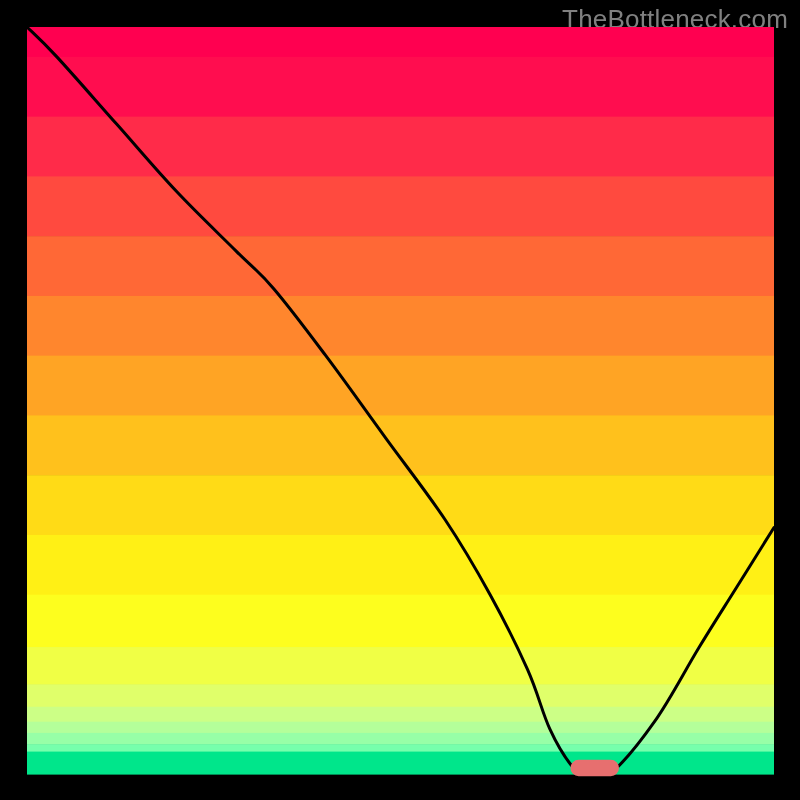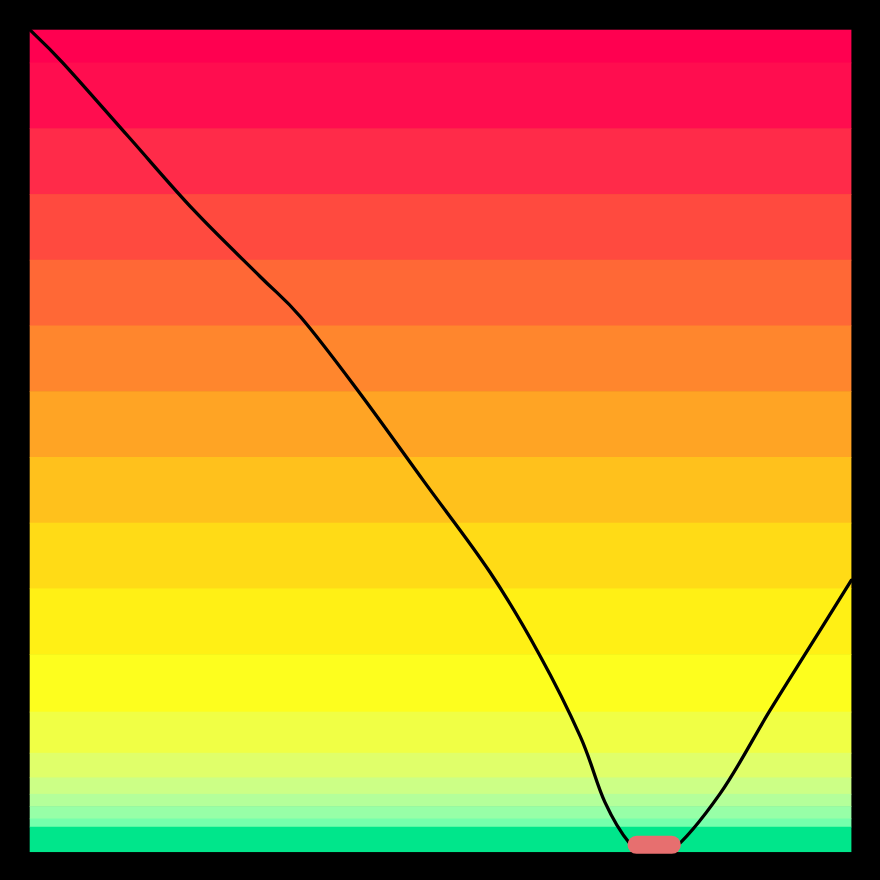--- a/index.html
+++ b/index.html
@@ -30,20 +30,21 @@
   svg {
     position: absolute;
     top: 0;
     left: 0;
   }
 </style>
 </head>
 <body>
 
 <div class="frame">
+  <div class="watermark">TheBottleneck.com</div>
 
   <svg id="chart-svg" width="800" height="800" viewBox="0 0 800 800">
     <g id="bg-bands">
         <rect x="27" y="27" width="747" height="30.480000000000025" fill="#ff0050"></rect>
         <rect x="27" y="56.880000000000024" width="747" height="60.35999999999998" fill="#ff0d4f"></rect>
         <rect x="27" y="116.64" width="747" height="60.35999999999998" fill="#ff2b49"></rect>
         <rect x="27" y="176.39999999999998" width="747" height="60.36000000000005" fill="#ff4a3f"></rect>
         <rect x="27" y="236.16000000000003" width="747" height="60.35999999999999" fill="#ff6836"></rect>
         <rect x="27" y="295.92" width="747" height="60.359999999999935" fill="#ff862d"></rect>
         <rect x="27" y="355.67999999999995" width="747" height="60.36000000000005" fill="#ffa424"></rect>

